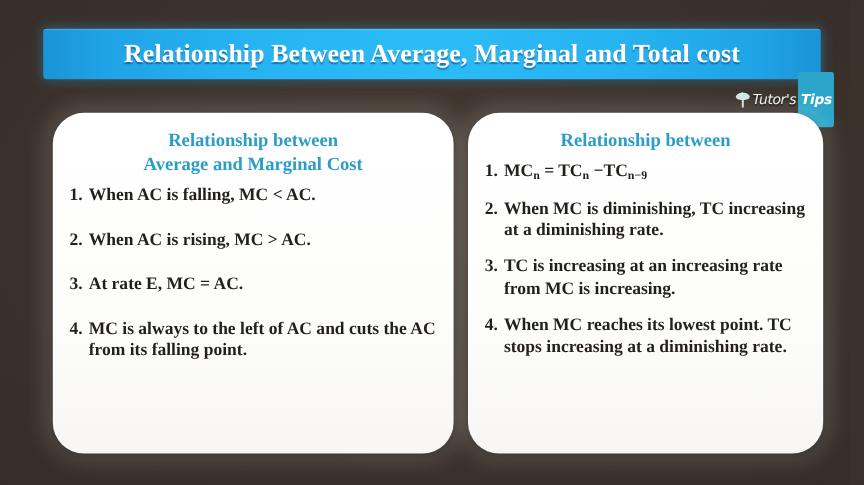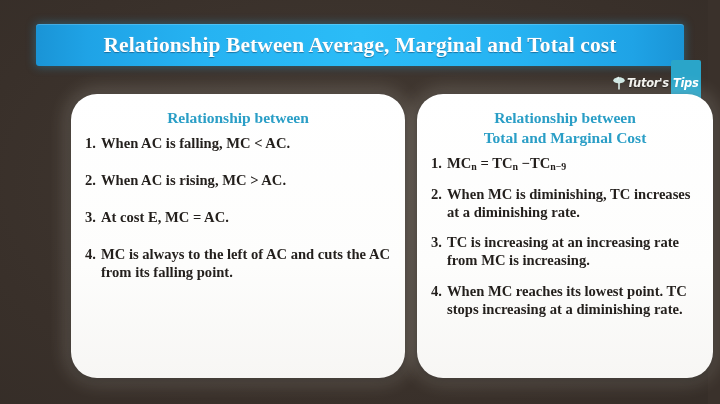--- a/index.html
+++ b/index.html
@@ -61,21 +61,21 @@
   #logo-mark {
     width: 14px;
     height: 15px;
     position: relative;
     flex: 0 0 auto;
   }
   #logo-word-a {
     color: #f2f2ee;
     font-family: "DejaVu Sans", sans-serif;
     font-size: 11.5px;
-    font-weight: bold;
+    font-weight: normal;
     font-style: italic;
     letter-spacing: -0.3px;
     text-shadow: 0 1px 1px rgba(0,0,0,0.6);
   }
   #logo-word-b {
     color: #ffffff;
     font-family: "DejaVu Sans", sans-serif;
     font-size: 11.5px;
     font-weight: bold;
     font-style: italic;
@@ -91,21 +91,20 @@
     position: absolute;
     top: 94px;
     height: 284px;
     background: linear-gradient(180deg, #ffffff 0%, #fdfdfc 60%, #f7f6f4 100%);
     border-radius: 26px;
     box-shadow: 0 0 18px 6px rgba(255, 252, 245, 0.16),
                 0 2px 6px rgba(0,0,0,0.35);
     box-sizing: border-box;
     padding: 12px 14px 26px 14px;
     overflow: hidden;
-    margin-left: 27px;
   }
   #card-left  { left: 44px;  width: 334px; }
   #card-right { left: 390px; width: 296px; }
 
   .card-heading {
     color: #2a9ec6;
     font-size: 15.5px;
     font-weight: bold;
     text-align: center;
     line-height: 1.28;
@@ -162,54 +161,54 @@
         <path d="M7 0.6 C5.2 1.6 4.4 3 4.6 4.4 C5.6 3.2 6.4 2.6 7 2.4 Z" fill="#e7f3f1"></path>
       </svg>
     </span>
     <span id="logo-word-a">Tutor's</span>
     <span id="logo-word-b">Tips</span>
   </div>
 
   <div class="card" id="card-left">
     <div class="card-heading">
       <span>Relationship between</span>
+      <span class="l2">Average and Marginal Cost</span>
     </div>
     <ul class="points">
       <li class="point">
         <span class="num">1.</span>
         <span class="body">When AC is falling, MC &lt; AC.</span>
       </li>
       <li class="point">
         <span class="num">2.</span>
         <span class="body">When AC is rising, MC &gt; AC.</span>
       </li>
       <li class="point">
         <span class="num">3.</span>
-        <span class="body">At cost E, MC = AC.</span>
+        <span class="body">At rate E, MC = AC.</span>
       </li>
       <li class="point">
         <span class="num">4.</span>
         <span class="body">MC is always to the left of AC and cuts the AC from its falling point.</span>
       </li>
     </ul>
   </div>
 
   <div class="card" id="card-right">
     <div class="card-heading">
       <span>Relationship between</span>
-      <span class="l2">Total and Marginal Cost</span>
     </div>
     <ul class="points">
       <li class="point">
         <span class="num">1.</span>
         <span class="body">MC<sub>n</sub> = TC<sub>n</sub> −TC<sub>n−9</sub></span>
       </li>
       <li class="point">
         <span class="num">2.</span>
-        <span class="body">When MC is diminishing, TC increases at a diminishing rate.</span>
+        <span class="body">When MC is diminishing, TC increasing at a diminishing rate.</span>
       </li>
       <li class="point">
         <span class="num">3.</span>
         <span class="body">TC is increasing at an increasing rate from MC is increasing.</span>
       </li>
       <li class="point">
         <span class="num">4.</span>
         <span class="body">When MC reaches its lowest point. TC stops increasing at a diminishing rate.</span>
       </li>
     </ul>

